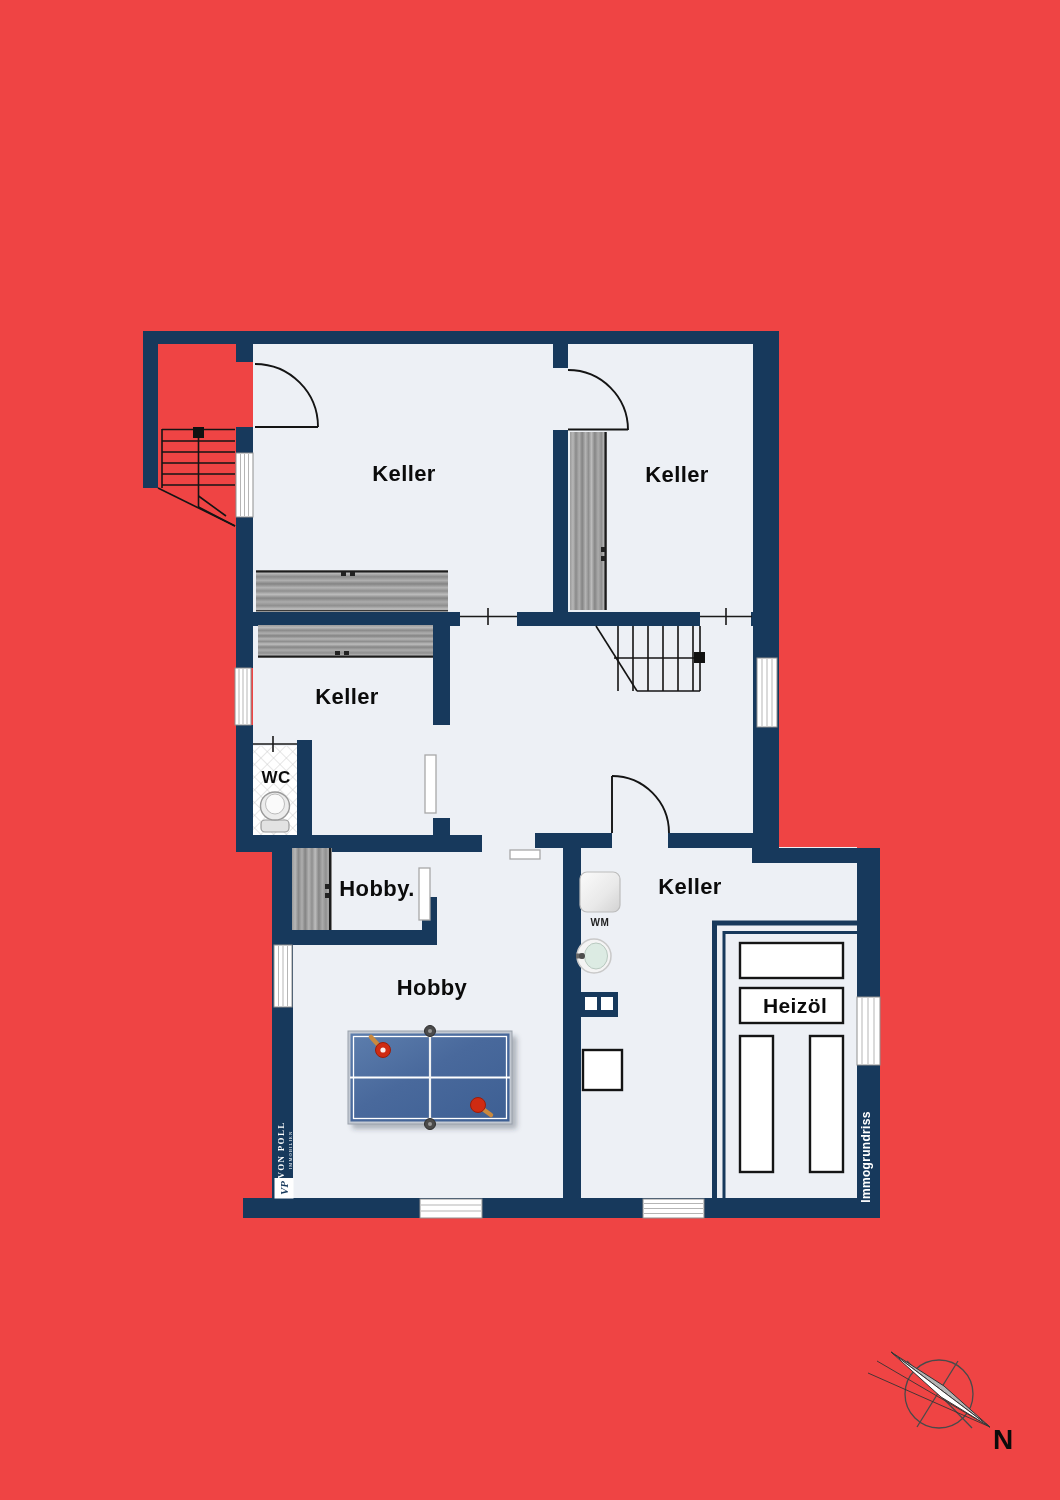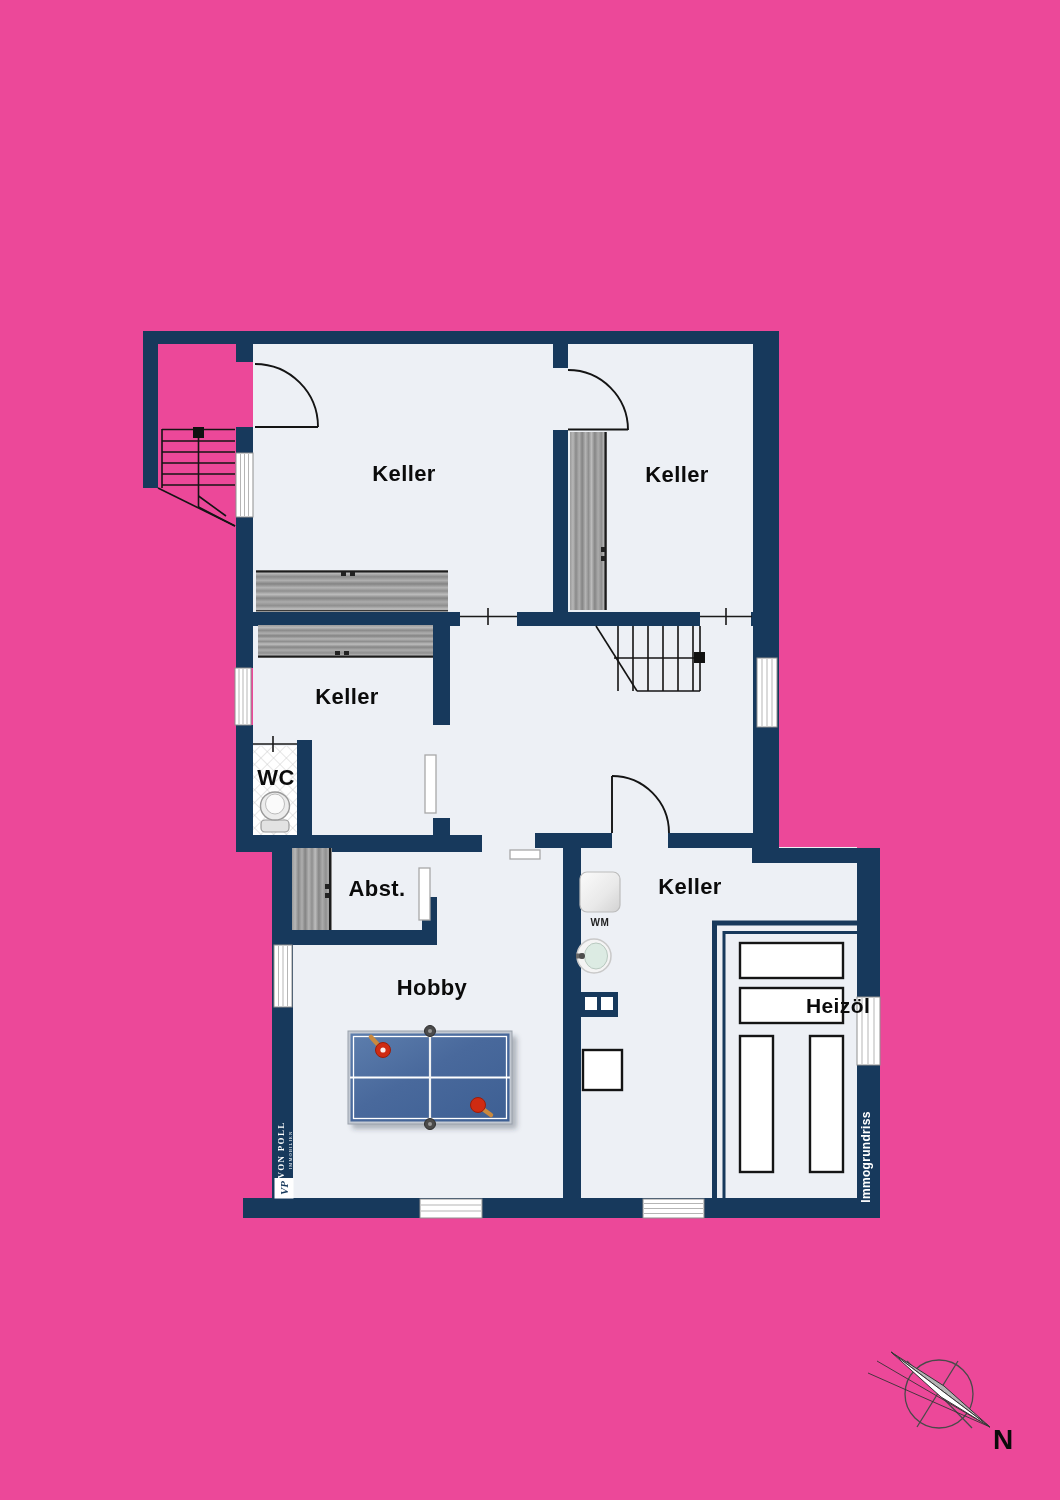--- a/index.html
+++ b/index.html
@@ -1,21 +1,21 @@
 <!DOCTYPE html>
 <html><head>
 <meta charset="utf-8">
 <style>
   html,body{margin:0;padding:0;background:#ffffff;}
-  #stage{position:relative;width:1060px;height:1500px;background:#ec4899;overflow:hidden;
+  #stage{position:relative;width:1060px;height:1500px;background:#ef4444;overflow:hidden;
          font-family:"Liberation Sans",sans-serif;}
   #plan-svg{position:absolute;left:0;top:0;}
   .plan-label{position:absolute;transform:translate(-50%,-50%);
     font:700 22px "Liberation Sans",sans-serif;color:#0b0b0b;letter-spacing:.4px;white-space:nowrap;}
-  .lbl-wc{font-size:22px;}
+  .lbl-wc{font-size:17px;}
   .lbl-heizoel{font-size:21px;}
   .lbl-wm{font-size:10px;letter-spacing:.6px;color:#222;}
   .lbl-north{font-size:28px;letter-spacing:0;}
   .rot{transform:translate(-50%,-50%) rotate(-90deg);}
   .lbl-watermark{font:700 12px "Liberation Sans",sans-serif;color:#ffffff;letter-spacing:.3px;}
   .lbl-vonpoll{font:700 9px "Liberation Serif",serif;color:#ffffff;letter-spacing:1.3px;}
   .lbl-immobilien{font:400 4.5px "Liberation Serif",serif;color:#ffffff;letter-spacing:1.1px;}
   .lbl-vp{font:700 italic 11px "Liberation Serif",serif;color:#17395c;letter-spacing:0;}
 </style>
 </head>
@@ -286,23 +286,23 @@
     <path d="M868 1373 L990 1427" stroke="#333" stroke-width=".9" fill="none"></path>
     <polygon points="891,1352 990,1427 944,1386" fill="#b3b3b3" stroke="#333" stroke-width="1"></polygon>
     <polygon points="891,1352 990,1427 941,1397" fill="#ffffff" stroke="#333" stroke-width="1"></polygon>
   </g>
 </svg>
 
   <div class="plan-label" style="left:404px;top:474px;">Keller</div>
   <div class="plan-label" style="left:677px;top:475px;">Keller</div>
   <div class="plan-label" style="left:347px;top:697px;">Keller</div>
   <div class="plan-label lbl-wc" style="left:276px;top:778px;">WC</div>
-  <div class="plan-label" style="left:377px;top:889px;">Abst.</div>
+  <div class="plan-label" style="left:377px;top:889px;">Hobby.</div>
   <div class="plan-label" style="left:432px;top:988px;">Hobby</div>
   <div class="plan-label" style="left:690px;top:887px;">Keller</div>
-  <div class="plan-label lbl-heizoel" style="left:838px;top:1006px;">Heizöl</div>
+  <div class="plan-label lbl-heizoel" style="left:795px;top:1006px;">Heizöl</div>
   <div class="plan-label lbl-wm" style="left:600px;top:892px;margin-top:30px;">WM</div>
   <div class="plan-label lbl-north" style="left:1003px;top:1440px;">N</div>
   <div class="plan-label rot lbl-watermark" style="left:866px;top:1157px;">Immogrundriss</div>
   <div class="plan-label rot lbl-vonpoll" style="left:281px;top:1150px;">VON POLL</div>
   <div class="plan-label rot lbl-immobilien" style="left:289.5px;top:1150px;">IMMOBILIEN</div>
   <div class="plan-label rot lbl-vp" style="left:284px;top:1188px;">VP</div>
 </div>
 
 </body></html>

